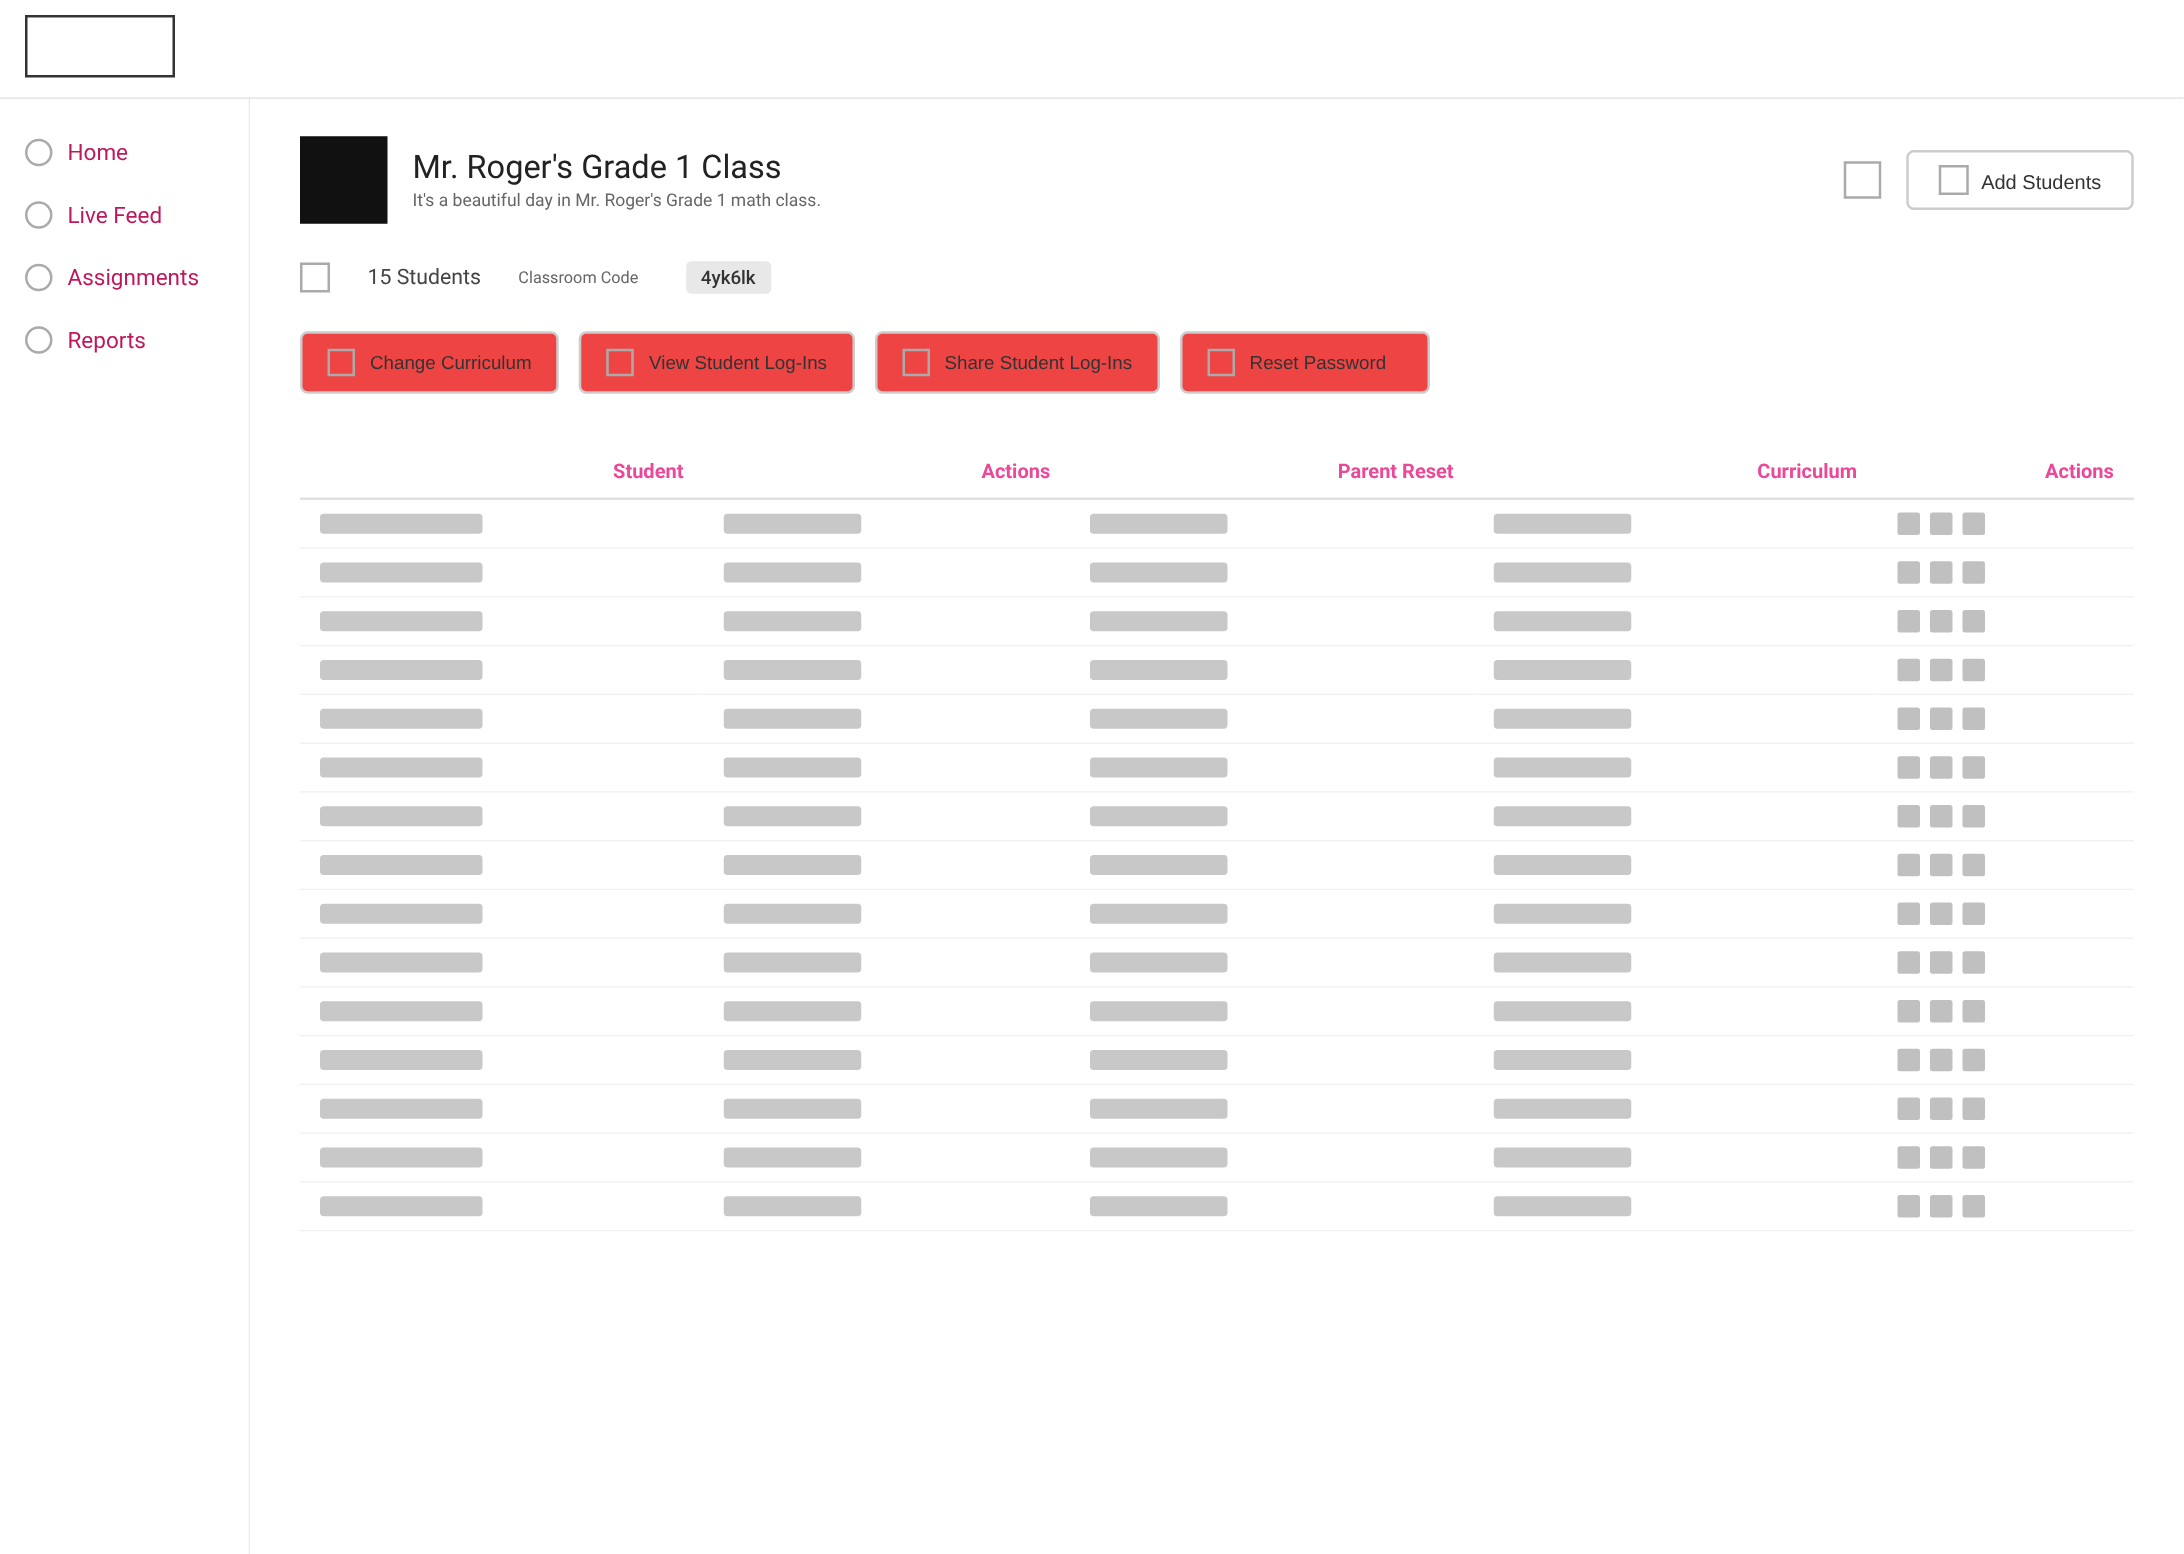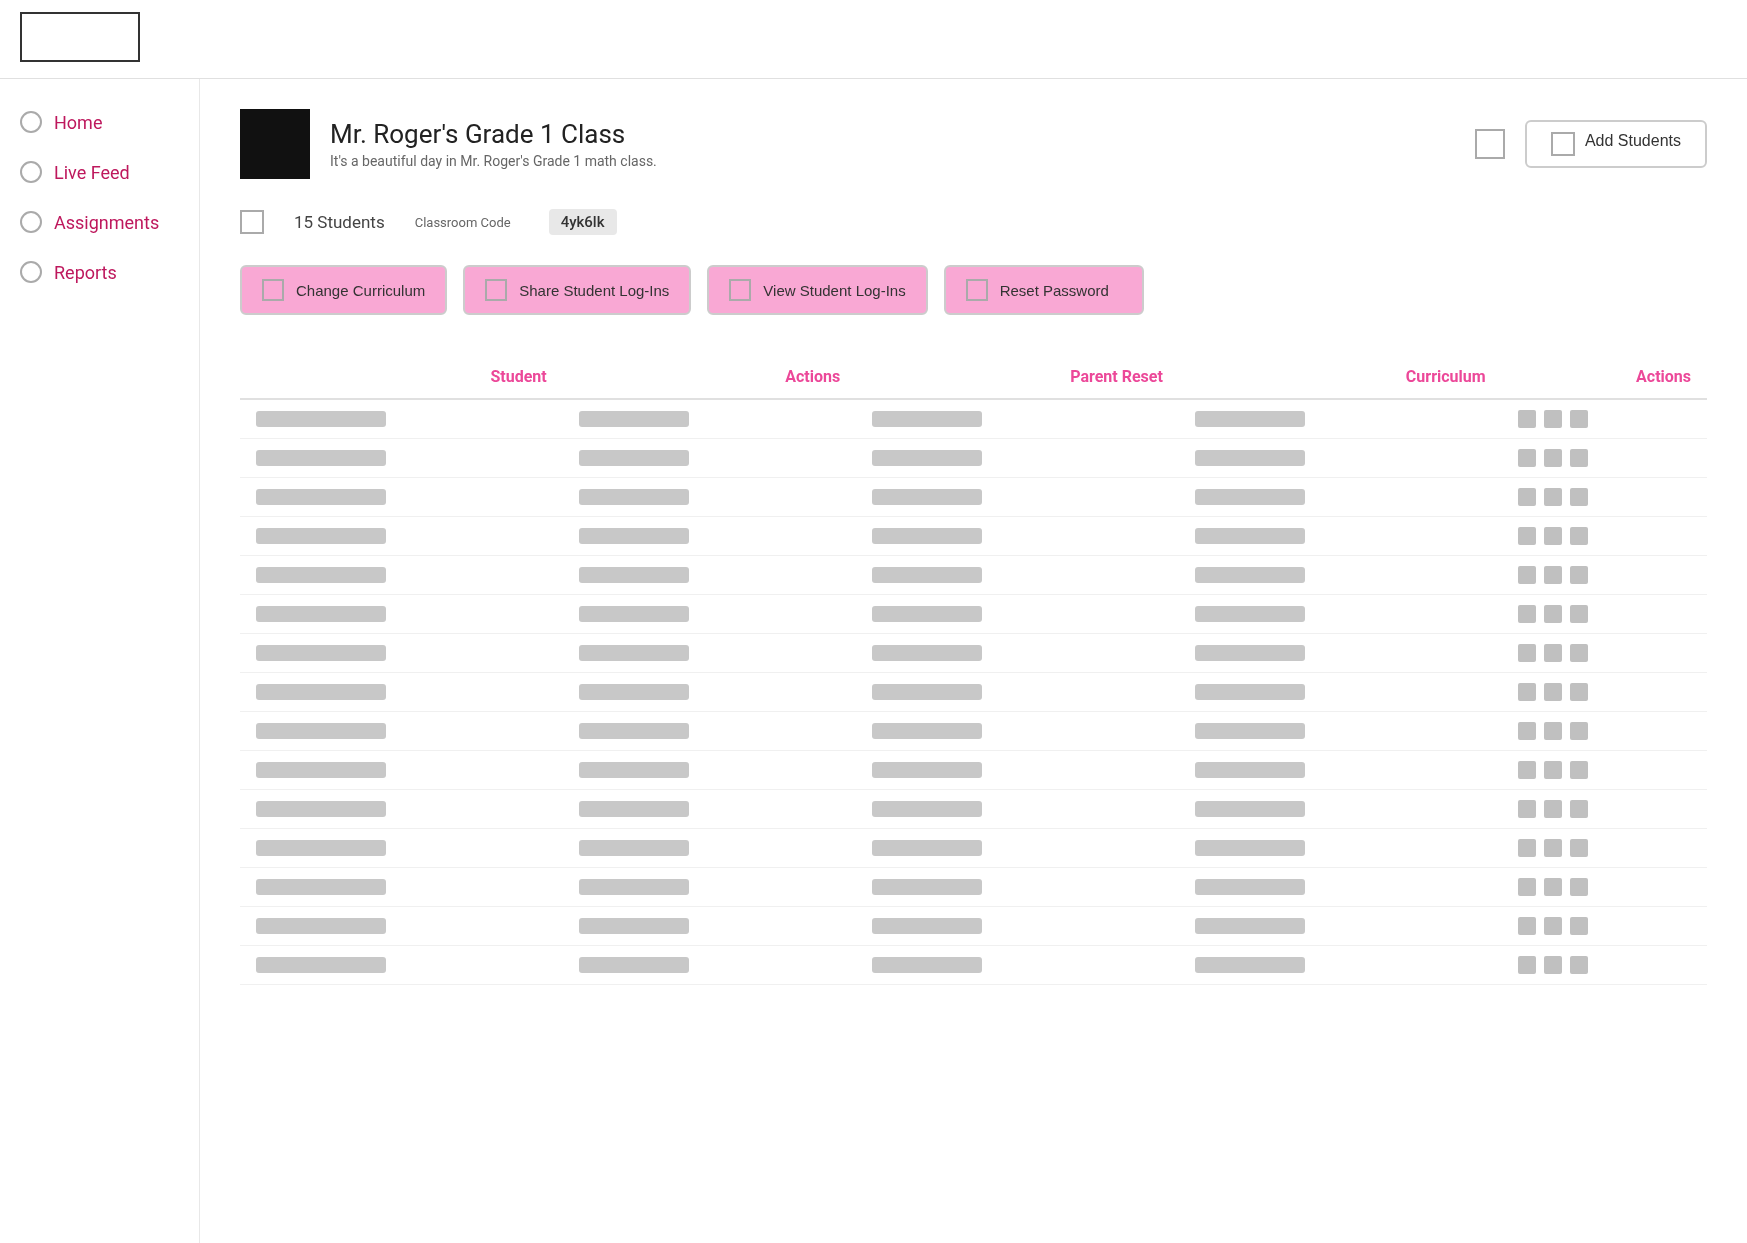--- a/index.html
+++ b/index.html
@@ -91,21 +91,21 @@
       width: 30px;
       height: 30px;
       border: 2px solid #aaa;
       margin-left: 10px;
     }
 
     
     .add-students-btn {
       margin-left: auto;
       display: flex;
-      align-items: flex-start;
+      align-items: flex-end;
       gap: 10px;
       padding: 10px 24px;
       border: 2px solid #ccc;
       border-radius: 6px;
       background: #fff;
       cursor: pointer;
       font-size: 16px;
       color: #333;
     }
     .add-students-icon {
@@ -150,21 +150,21 @@
       gap: 16px;
       margin-bottom: 40px;
     }
     .action-btn {
       display: flex;
       align-items: center;
       gap: 12px;
       padding: 12px 20px;
       border: 2px solid #ccc;
       border-radius: 6px;
-      background: #f9a8d4;
+      background: #ef4444;
       cursor: pointer;
       font-size: 15px;
       color: #333;
       min-width: 200px;
     }
     .action-btn-icon {
       width: 22px;
       height: 22px;
       border: 2px solid #aaa;
       flex-shrink: 0;
@@ -265,25 +265,25 @@
       <span class="classroom-code-value">4yk6lk</span>
     </div>
 
     <div class="action-buttons">
       <button class="action-btn">
         <div class="action-btn-icon"></div>
         <span>Change Curriculum</span>
       </button>
       <button class="action-btn">
         <div class="action-btn-icon"></div>
-        <span>Share Student Log-Ins</span>
+        <span>View Student Log-Ins</span>
       </button>
       <button class="action-btn">
         <div class="action-btn-icon"></div>
-        <span>View Student Log-Ins</span>
+        <span>Share Student Log-Ins</span>
       </button>
       <button class="action-btn">
         <div class="action-btn-icon"></div>
         <span>Reset Password</span>
       </button>
     </div>
 
     <table class="student-table">
       <thead>
         <tr>

